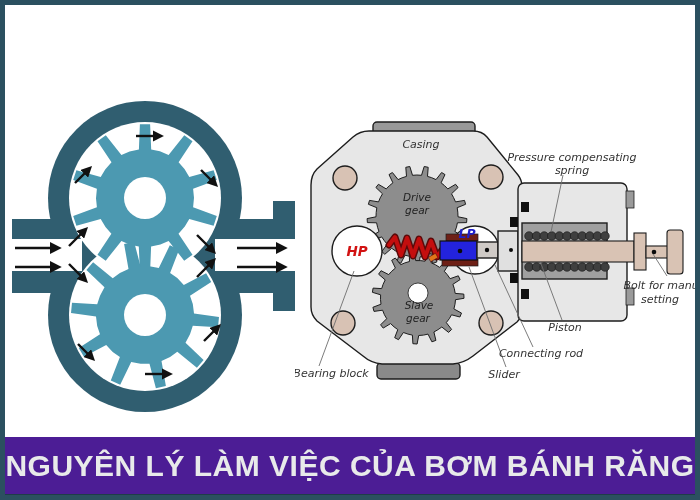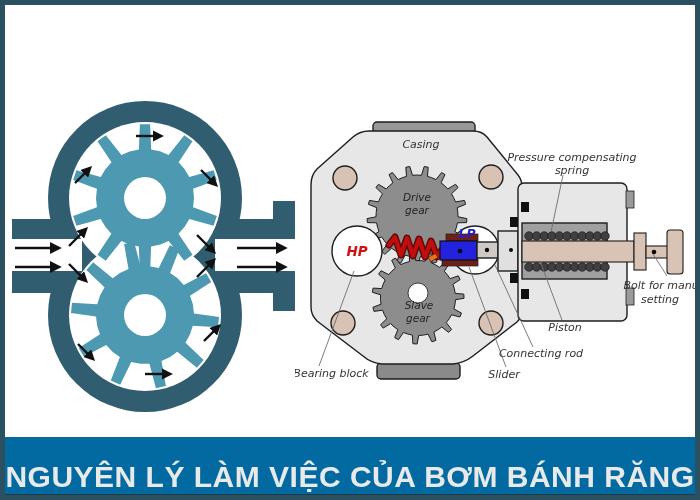--- a/index.html
+++ b/index.html
@@ -5,22 +5,22 @@
   html,body{margin:0;padding:0;background:#9c9c9c;}
   .page{
     position:relative;width:700px;height:500px;background:#ffffff;
     box-sizing:border-box;border:5px solid #2b5060;overflow:hidden;
     font-family:"DejaVu Sans",sans-serif;
   }
   .content{position:absolute;left:0;top:0;right:0;bottom:63px;}
   .illu{position:absolute;}
   .banner{
     position:absolute;left:-5px;right:-5px;bottom:-5px;height:63px;
-    background:#0369a1;border-bottom:6px solid #1f3d49;box-sizing:border-box;
-    display:flex;align-items:flex-end;justify-content:center;
+    background:#4c1d95;border-bottom:6px solid #1f3d49;box-sizing:border-box;
+    display:flex;align-items:center;justify-content:center;
   }
   .banner span{
     font-family:"Liberation Sans",sans-serif;font-weight:700;
     font-size:30px;letter-spacing:.5px;color:#e8eaea;white-space:nowrap;
   }
   svg text{font-family:"DejaVu Sans",sans-serif;}
   .lbl{font-style:italic;font-size:11px;fill:#333;}
   .glbl{font-style:italic;font-size:10.5px;fill:#222;}
   .hp{font-style:italic;font-weight:bold;font-size:13.5px;fill:#d21212;}
   .lp{font-style:italic;font-weight:bold;font-size:12.5px;fill:#2121cc;}

